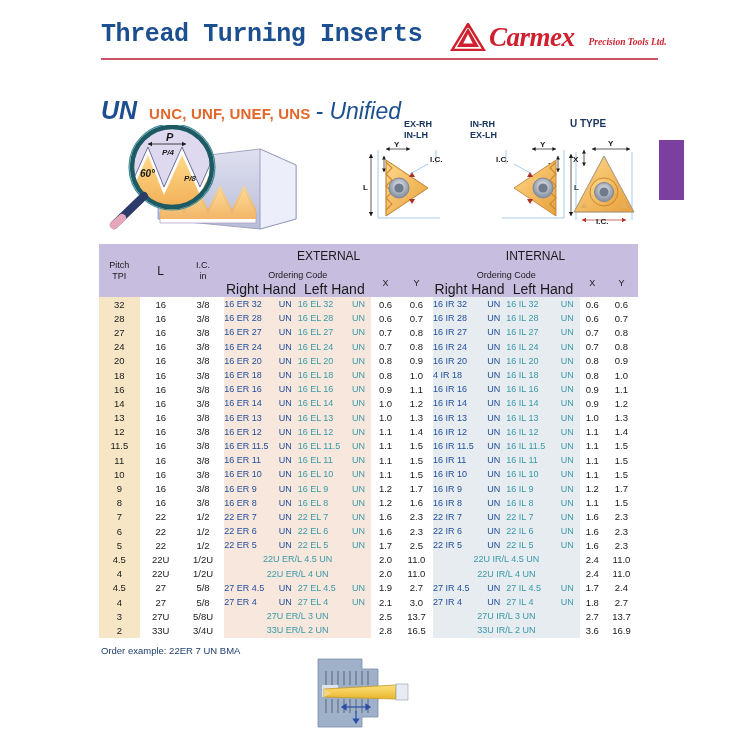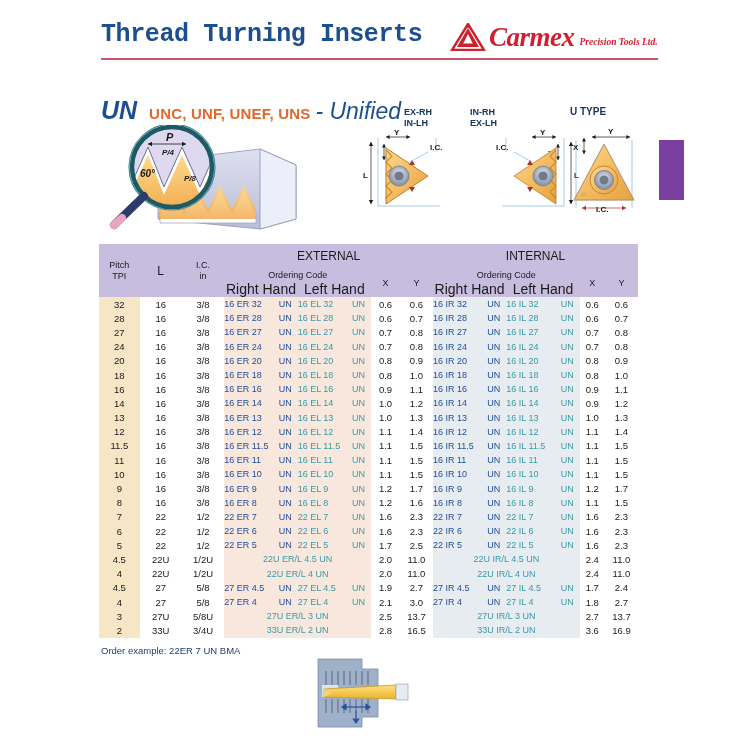--- a/index.html
+++ b/index.html
@@ -26,21 +26,21 @@
   #brand { position:absolute; left:450px; top:22px; height:30px; display:flex; align-items:center; }
   #brand-mark { width:36px; height:28px; position:relative; }
   #brand-name {
     font-family:"Liberation Serif", serif; font-size:27px;
     font-style:italic; font-weight:bold; color:#d0202e;
     margin-left:3px; letter-spacing:-0.5px;
   }
   #brand-sub {
     font-family:"Liberation Serif", serif; font-size:9.5px;
     font-style:italic; font-weight:bold; color:#d0202e;
-    margin-left:5px; margin-top:9px;
+    margin-left:14px; margin-top:9px;
   }
 
   
   #un-title { position:absolute; left:101px; top:96px; display:flex; align-items:baseline; }
   #un-abbr { font-size:25px; font-weight:bold; font-style:italic; color:#1c4f8f; }
   #un-full { font-size:23px; font-style:italic; color:#1c4f8f; margin-left:5px; font-weight:normal;}
   #un-standards {
     font-size:15px; font-weight:bold; color:#e2672a; margin-left:12px;
     letter-spacing:0.2px;
   }
@@ -170,21 +170,21 @@
       <path d="M86 19 l-4 -2.2 v4.4 z" fill="#1a1a1a"></path>
     </g>
 
     <circle cx="72" cy="42" r="40" fill="none" stroke="#1d5a63" stroke-width="4.5"></circle>
     <circle cx="72" cy="42" r="43" fill="none" stroke="#3f8c96" stroke-width="1.2"></circle>
     <line x1="44" y1="71" x2="14" y2="100" stroke="#2b3c6b" stroke-width="8" stroke-linecap="round"></line>
     <line x1="22" y1="93" x2="14" y2="100" stroke="#e8a6bd" stroke-width="8" stroke-linecap="round"></line>
   </svg>
 </div>
 
-<div class="illus" style="left:358px; top:104px;">
+<div class="illus" style="left:358px; top:116px;">
   <svg width="320" height="112" viewBox="0 0 320 112">
     <defs>
       <linearGradient id="ins1" x1="0" y1="0" x2="1" y2="1">
         <stop offset="0%" stop-color="#ffd98a"></stop>
           <stop offset="100%" stop-color="#e8a03c"></stop>
       </linearGradient>
       <radialGradient id="holeg" cx="50%" cy="40%">
         <stop offset="0%" stop-color="#e9edf2"></stop>
           <stop offset="100%" stop-color="#8e98a8"></stop>
       </radialGradient>
@@ -516,21 +516,21 @@
         <td class="ext-code vline-l">
           <span class="code-grid">
             <span class="c1 lh">16 EL 18</span>
             <span class="c2 lh">UN</span>
           </span>
         </td>
         <td class="xy vline-l">0.8</td>
         <td class="xy">1.0</td>
         <td class="int-code thick-l">
           <span class="code-grid">
-            <span class="c1 rh">16 IR 18</span>
+            <span class="c1 rh">4 IR 18</span>
             <span class="c2 rh">UN</span>
           </span>
         </td>
         <td class="int-code vline-l">
           <span class="code-grid">
             <span class="c1 lh">16 IL 18</span>
             <span class="c2 lh">UN</span>
           </span>
         </td>
         <td class="xy vline-l">0.8</td>

